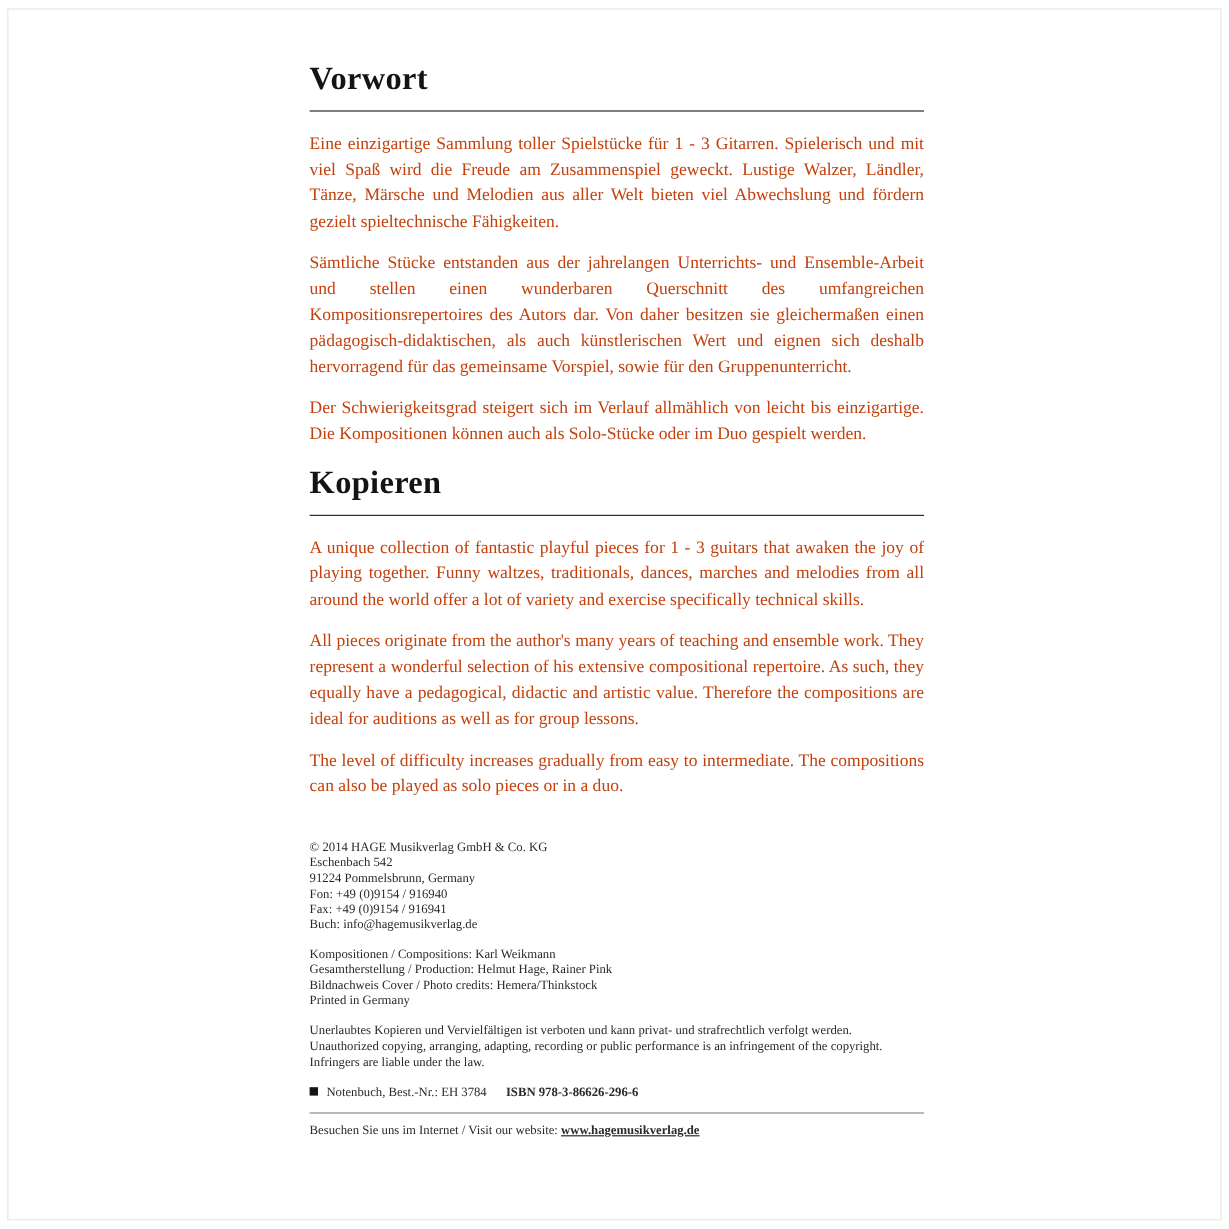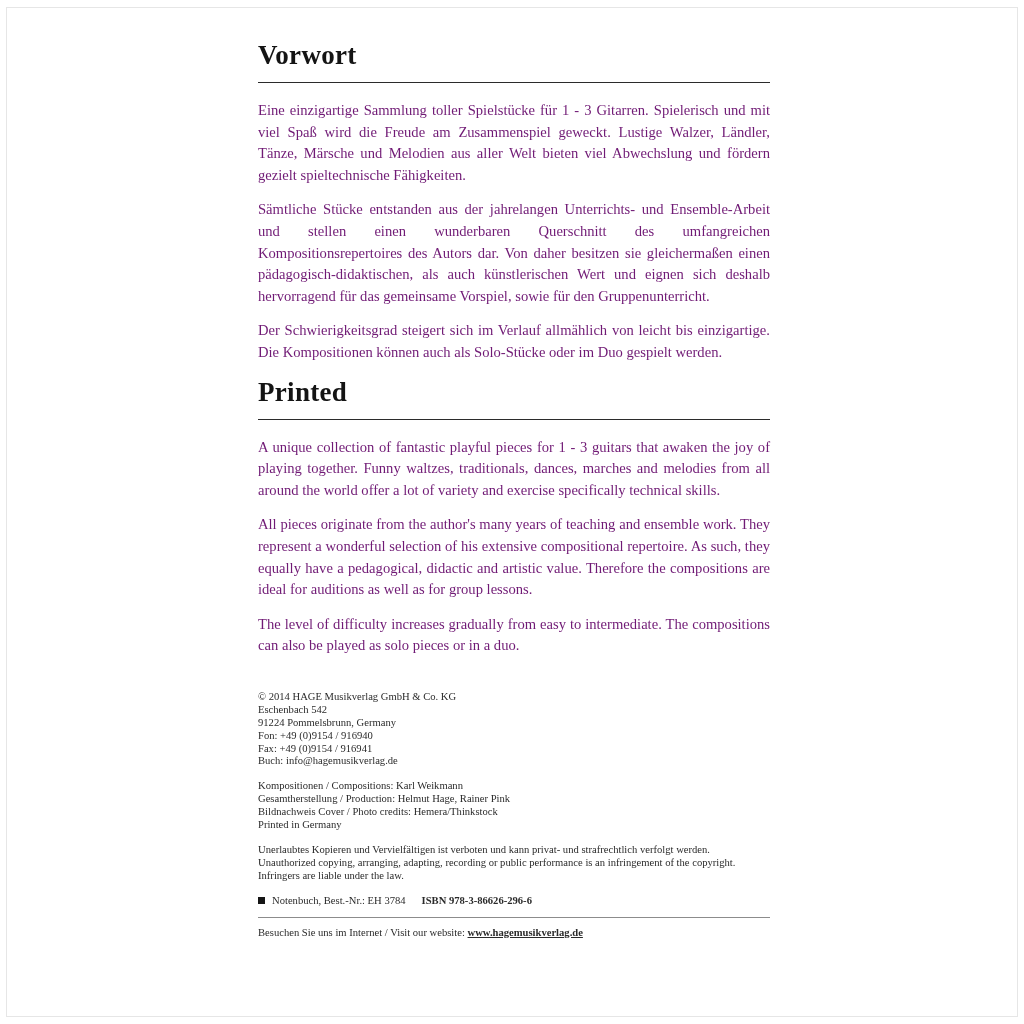--- a/index.html
+++ b/index.html
@@ -14,38 +14,38 @@
     }
     .photo-frame {
       position: absolute;
       left: 6px; top: 7px; right: 6px; bottom: 7px;
       border: 1px solid #e6e6e6;
       pointer-events: none;
     }
     .page {
       position: absolute;
       left: 258px;
-      top: 40px;
+      top: 50px;
       width: 512px;
     }
     .heading {
       font-size: 27px;
       font-weight: bold;
       color: #141414;
       letter-spacing: 0.3px;
       padding-bottom: 11px;
       border-bottom: 1.5px solid #2b2b2b;
       margin: 0 0 17px 0;
     }
     .body-par {
       font-size: 14.6px;
       line-height: 21.6px;
       text-align: justify;
       margin: 0 0 13px 0;
-      color: #701a75;
+      color: #c2410c;
     }
     .smallprint {
       margin-top: 34px;
       font-size: 10.6px;
       line-height: 12.9px;
       color: #2a2a2a;
     }
     .sp-block { margin-bottom: 12px; }
     .catalog-line { margin-bottom: 9px; }
     .square-bullet {
@@ -71,21 +71,21 @@
 <div class="page">
 
   <section>
     <h1 class="heading">Vorwort</h1>
     <p class="body-par">Eine einzigartige Sammlung toller Spielstücke für 1 - 3 Gitarren. Spielerisch und mit viel Spaß wird die Freude am Zusammenspiel geweckt. Lustige Walzer, Ländler, Tänze, Märsche und Melodien aus aller Welt bieten viel Abwechslung und fördern gezielt spieltechnische Fähigkeiten.</p>
     <p class="body-par">Sämtliche Stücke entstanden aus der jahrelangen Unterrichts- und Ensemble-Arbeit und stellen einen wunderbaren Querschnitt des umfangreichen Kompositionsrepertoires des Autors dar. Von daher besitzen sie gleichermaßen einen pädagogisch-didaktischen, als auch künstlerischen Wert und eignen sich deshalb hervorragend für das gemeinsame Vorspiel, sowie für den Gruppenunterricht.</p>
     <p class="body-par">Der Schwierigkeitsgrad steigert sich im Verlauf allmählich von leicht bis einzigartige. Die Kompositionen können auch als Solo-Stücke oder im Duo gespielt werden.</p>
   </section>
 
   <section>
-    <h1 class="heading">Printed</h1>
+    <h1 class="heading">Kopieren</h1>
     <p class="body-par">A unique collection of fantastic playful pieces for 1 - 3 guitars that awaken the joy of playing together. Funny waltzes, traditionals, dances, marches and melodies from all around the world offer a lot of variety and exercise specifically technical skills.</p>
     <p class="body-par">All pieces originate from the author's many years of teaching and ensemble work. They represent a wonderful selection of his extensive compositional repertoire. As such, they equally have a pedagogical, didactic and artistic value. Therefore the compositions are ideal for auditions as well as for group lessons.</p>
     <p class="body-par">The level of difficulty increases gradually from easy to intermediate. The compositions can also be played as solo pieces or in a duo.</p>
   </section>
 
   <section class="smallprint">
 
 
     <div class="sp-block">
       <div class="sp-line">© 2014 HAGE Musikverlag GmbH &amp; Co. KG</div>

